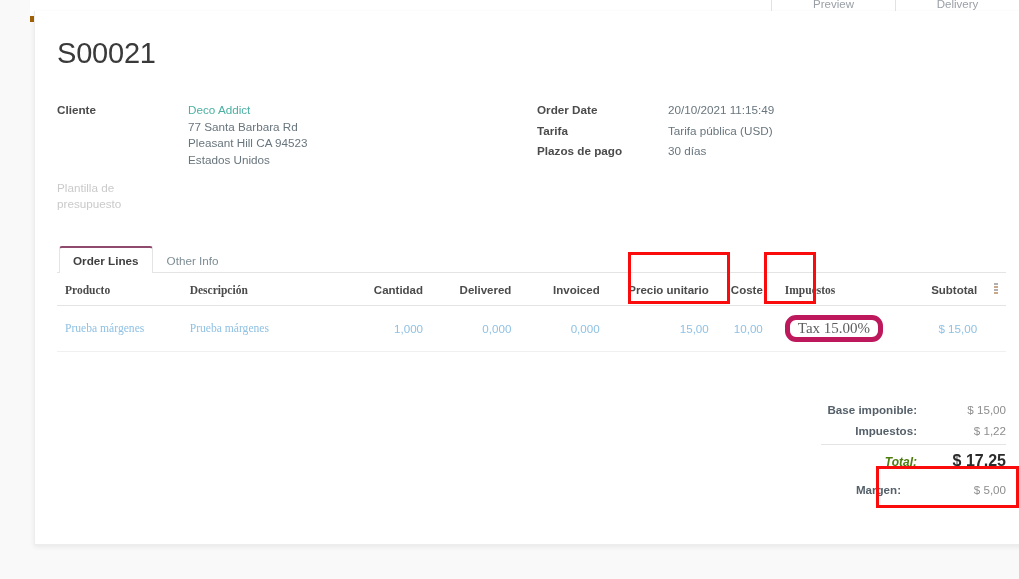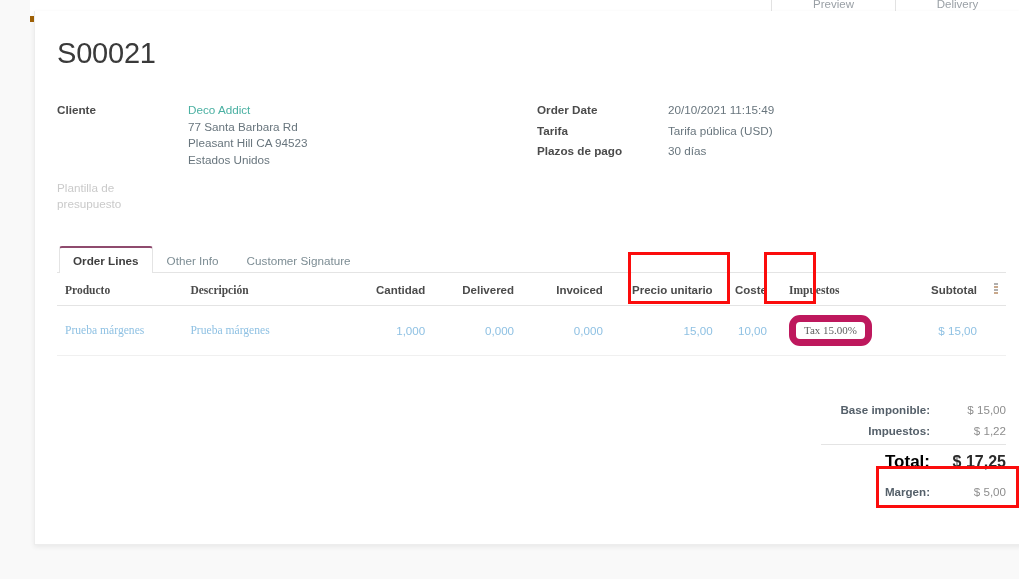--- a/index.html
+++ b/index.html
@@ -140,24 +140,24 @@
     padding: 9px 8px;
     border-bottom: 1px solid #f0f0f0;
     color: #8fc1e3;
     white-space: nowrap;
   }
   .al-l { text-align: left; font-family: Liberation Serif, serif; }
   .al-r { text-align: right; }
 
   .tax-pill {
     display: inline-block;
-    border: 7px solid #be185d;
+    border: 5px solid #be185d;
     border-radius: 11px;
     padding: 1px 8px 2px;
-    font-size: 11px;
+    font-size: 15px;
     color: #5e5e5e;
     background: #fff;
     line-height: 14px;
   }
 
   .opt-col-icon {
     width: 14px;
     color: #b0b0b0;
     font-size: 11px;
     letter-spacing: 0;
@@ -176,36 +176,36 @@
   }
   .tot-row {
     display: flex;
     justify-content: flex-end;
     align-items: baseline;
     padding: 4px 0;
   }
   .tot-label {
     color: #55606a;
     font-weight: bold;
-    margin-right: 20px;
+    margin-right: 33px;
   }
   .tot-val {
     color: #8d8d8d;
     min-width: 56px;
     text-align: right;
   }
   .tot-sep { border-top: 1px solid #e4e4e4; margin-top: 3px; }
-  .tot-row.total .tot-label { color: #000000; font-size: 17px; }
+  .tot-row.total .tot-label { color: #4d7c0f; font-size: 12px; font-style: italic; }
   .tot-row.total .tot-val {
     color: #2b2b2b;
     font-weight: bold;
     font-size: 16px;
   }
   .tot-row.total { padding-top: 7px; }
-  .tot-row.margen { padding: 9px 0 6px; }
+  .tot-row.margen { padding: 9px 0 6px; gap: 16px; }
 
   
   .annot {
     position: absolute;
     border: 3px solid #fb0c0c;
     pointer-events: none;
     z-index: 5;
   }
   #annot-precio { left: 628px; top: 252px; width: 102px;  height: 52px; }
   #annot-coste  { left: 764px; top: 252px; width: 52px;   height: 52px; }
@@ -256,21 +256,20 @@
           <div class="fld-label">Plazos de pago</div>
           <div class="fld-val">30 días</div>
         </div>
       </div>
 
     </div>
 
     <div class="tabs">
       <div class="tab active">Order Lines</div>
       <div class="tab">Other Info</div>
-      <div class="tab">Customer Signature</div>
     </div>
 
     <table class="lines">
       <thead>
         <tr>
           <th class="al-l" style="width:120px">Producto</th>
           <th class="al-l" style="width:155px">Descripción</th>
           <th class="al-r" style="width:85px">Cantidad</th>
           <th class="al-r" style="width:85px">Delivered</th>
           <th class="al-r" style="width:85px">Invoiced</th>

